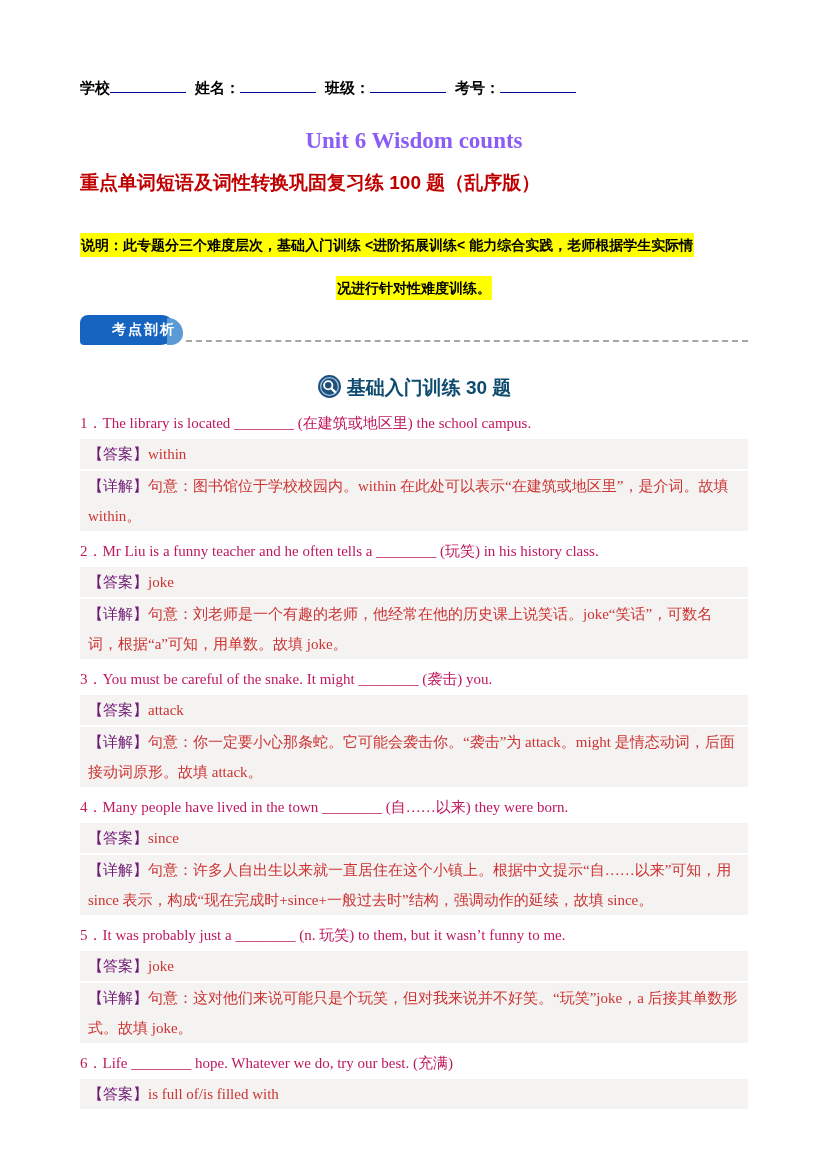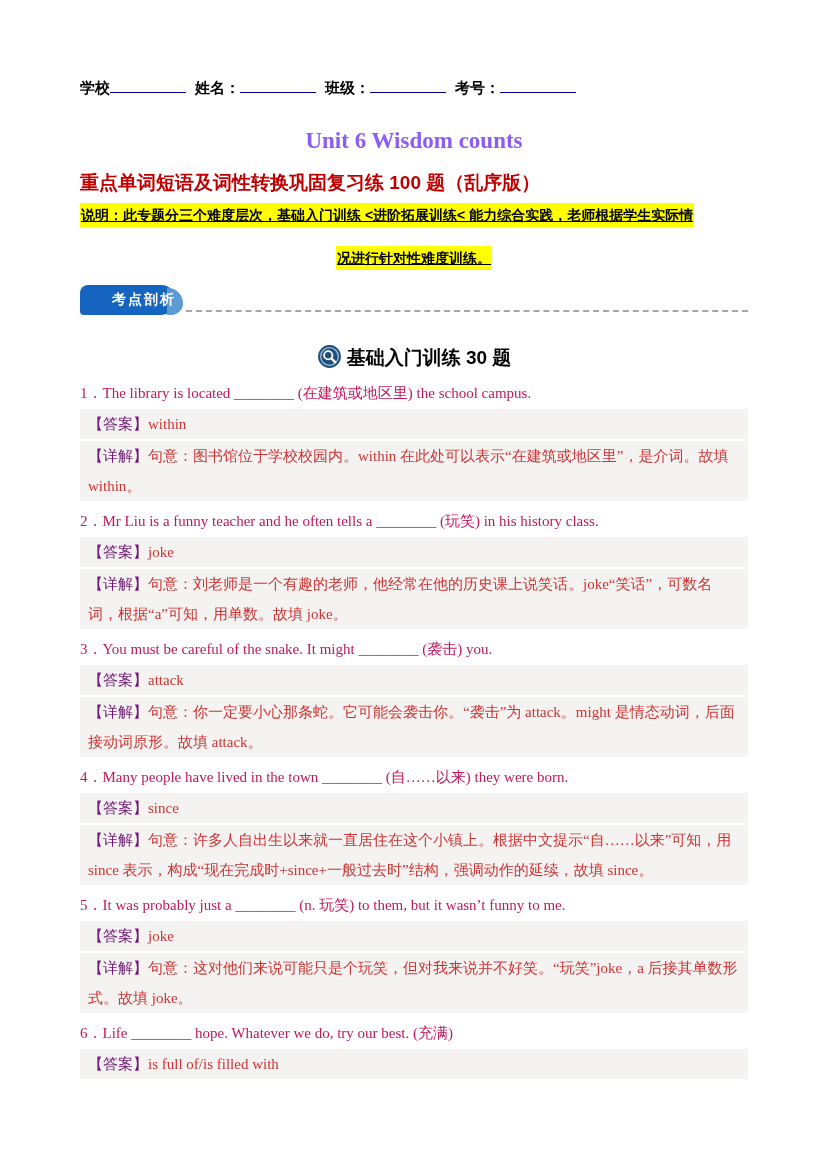--- a/index.html
+++ b/index.html
@@ -28,21 +28,21 @@
     margin:30px 0 0;text-align:center;
     font-size:23px;font-weight:bold;color:#8b5cf6;
   }
   .subtitle{
     margin:16px 0 0;
     font-size:19px;font-weight:bold;color:#c00000;
     font-family:"Liberation Sans","DejaVu Sans",sans-serif;
   }
 
   
-  .notice{margin-top:6px;font-family:"Liberation Sans","DejaVu Sans",sans-serif;text-decoration:underline;}
+  .notice{margin-top:36px;font-family:"Liberation Sans","DejaVu Sans",sans-serif;}
   .notice-line{margin:0 0 17px;line-height:26px;}
   .notice-line:last-child{margin-bottom:0;text-align:center;}
   .hl{
     background:#ffff00;color:#000;font-weight:bold;font-size:14px;
     padding:4px 1px;white-space:nowrap;
   }
 
   
   .badge-row{position:relative;margin-top:14px;height:33px;}
   .badge{
@@ -59,21 +59,21 @@
   }
   .dashed-divider{
     position:absolute;left:106px;right:0;bottom:6px;
     border-bottom:2px dashed #a6a6a6;
   }
 
   
   .section-heading{
     margin-top:26px;text-align:center;
     font-family:"Liberation Sans","DejaVu Sans",sans-serif;
-    font-size:19px;font-weight:bold;color:#000000;
+    font-size:19px;font-weight:bold;color:#0c4a6e;
   }
   .sec-icon{display:inline-block;width:25px;height:25px;vertical-align:-5px;margin-right:5px;}
 
   
   .questions{margin-top:12px;}
   .q-line{
     margin:10px 0 6px;font-size:15px;line-height:20px;color:#be185d;
   }
   .ans-block{
     background:#f4f3f1;

